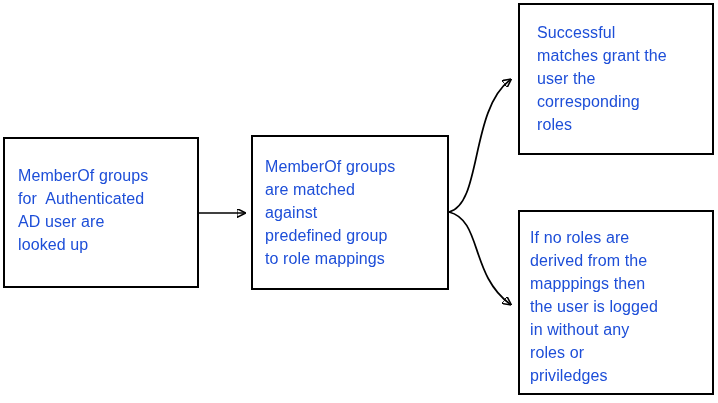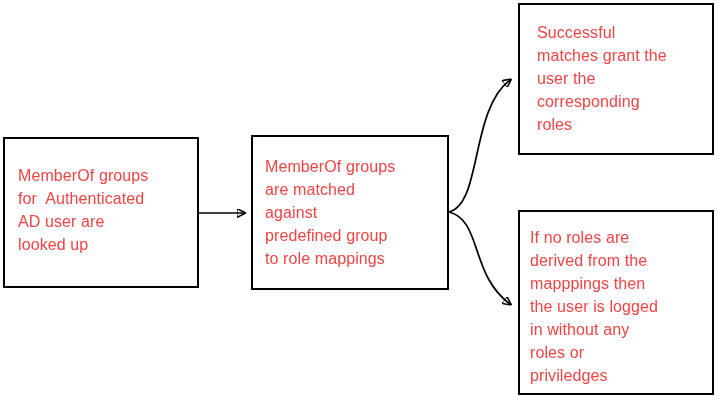--- a/index.html
+++ b/index.html
@@ -15,21 +15,21 @@
     position: relative;
     width: 718px;
     height: 403px;
     background: #ffffff;
   }
   .node {
     position: absolute;
     box-sizing: border-box;
     border: 2px solid #000000;
     background: #ffffff;
-    color: #ef4444;
+    color: #1d4ed8;
     font-size: 16px;
     line-height: 23px;
   }
   .node .node-text {
     white-space: pre-wrap;
     letter-spacing: 0.1px;
   }
   #node-lookup   { left: 3px;   top: 137px; width: 196px; height: 151px; padding: 25px 8px 0 13px; }
   #node-match    { left: 251px; top: 135px; width: 198px; height: 155px; padding: 18px 8px 0 12px; }
   #node-success  { left: 518px; top: 3px;   width: 196px; height: 152px; padding: 16px 8px 0 17px; }

